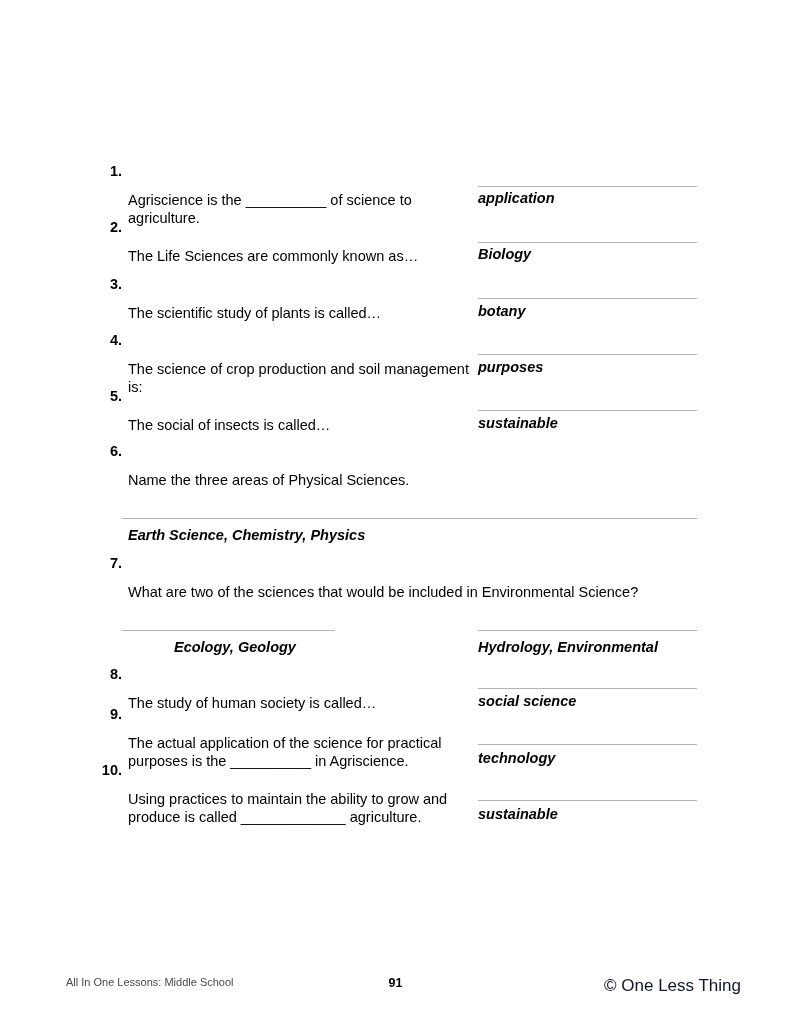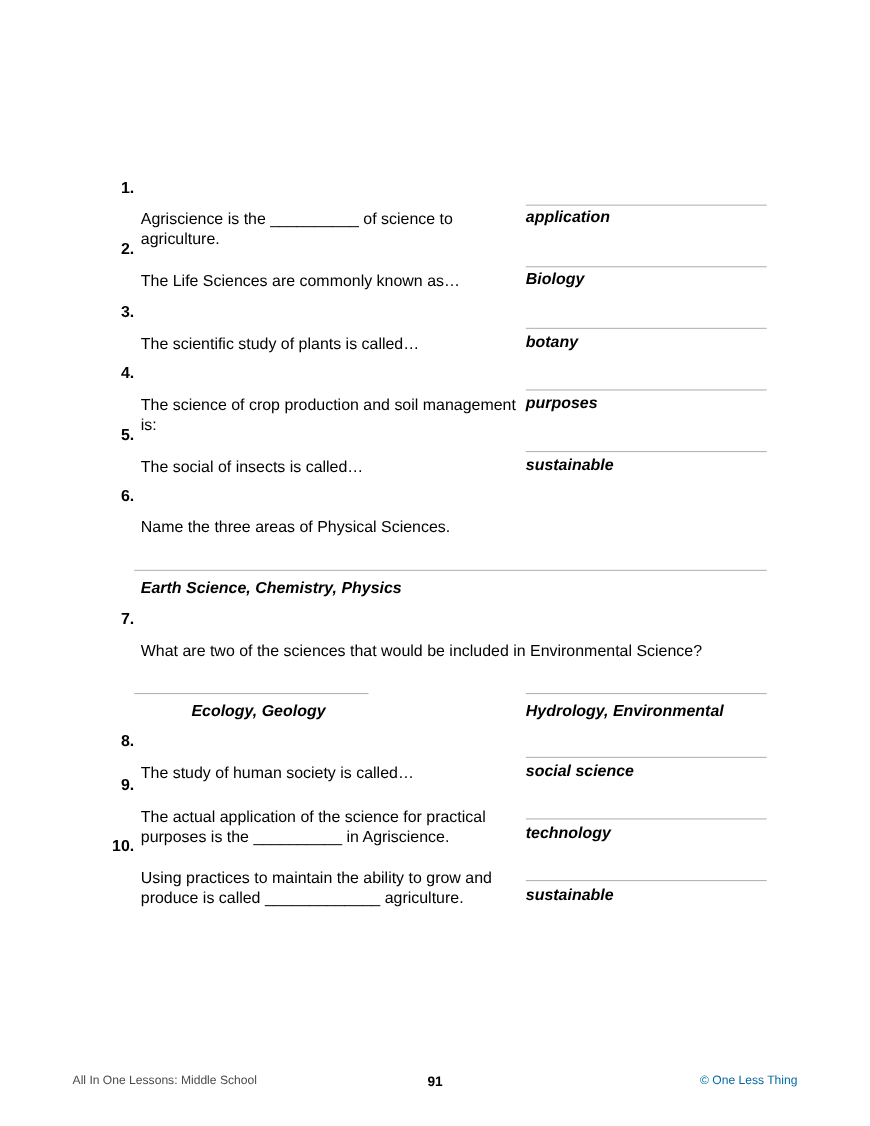--- a/index.html
+++ b/index.html
@@ -146,24 +146,24 @@
     top: 0;
     width: 791px;
     text-align: center;
     font-size: 12.5px;
     font-weight: bold;
     color: #000;
     font-family: "Liberation Sans", sans-serif;
   }
   .footer-right {
     position: absolute;
-    right: 66px;
-    top: 0;
-    font-size: 11px;
-    color: #0369a1;
+    right: 50px;
+    top: 0;
+    font-size: 17px;
+    color: #0f172a;
     font-family: "Liberation Sans", sans-serif;
   }
 </style>
 </head>
 <body>
 
 <div class="page">
 
 
   <div class="questions">

